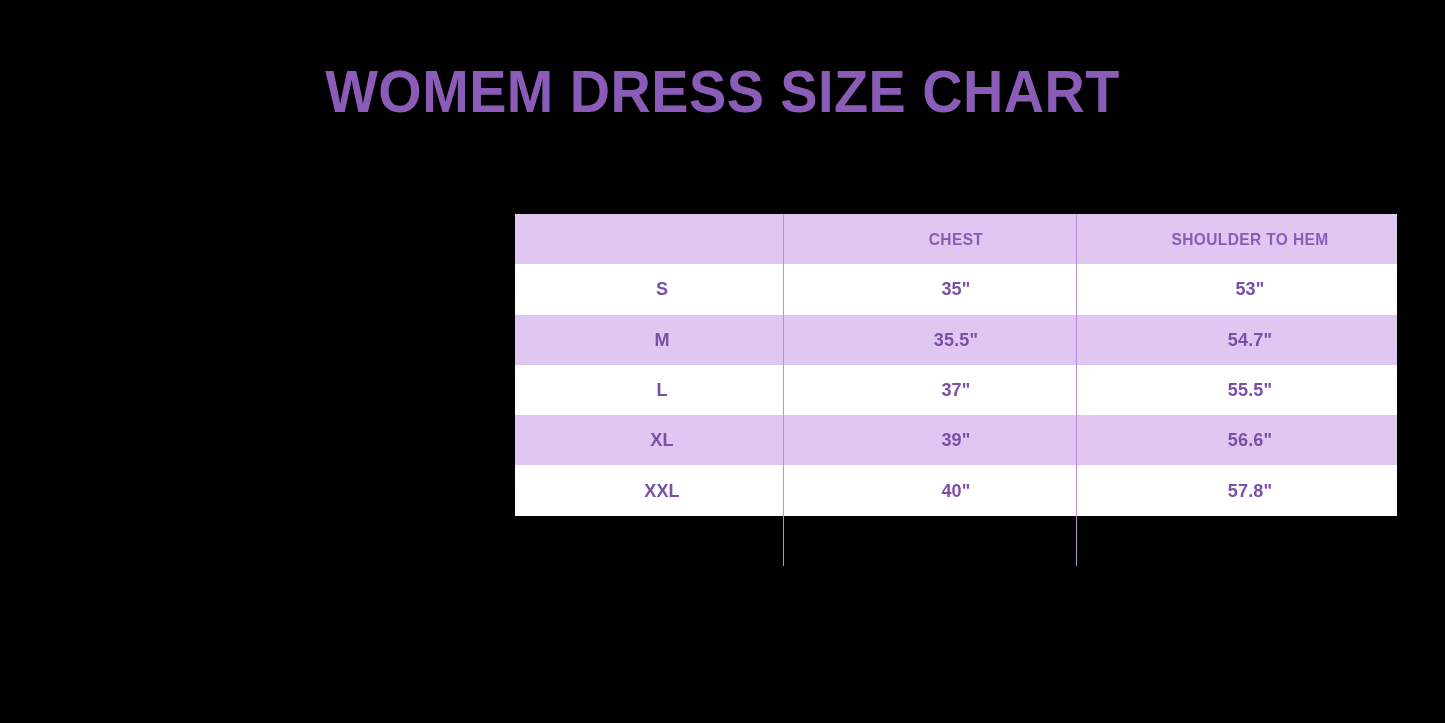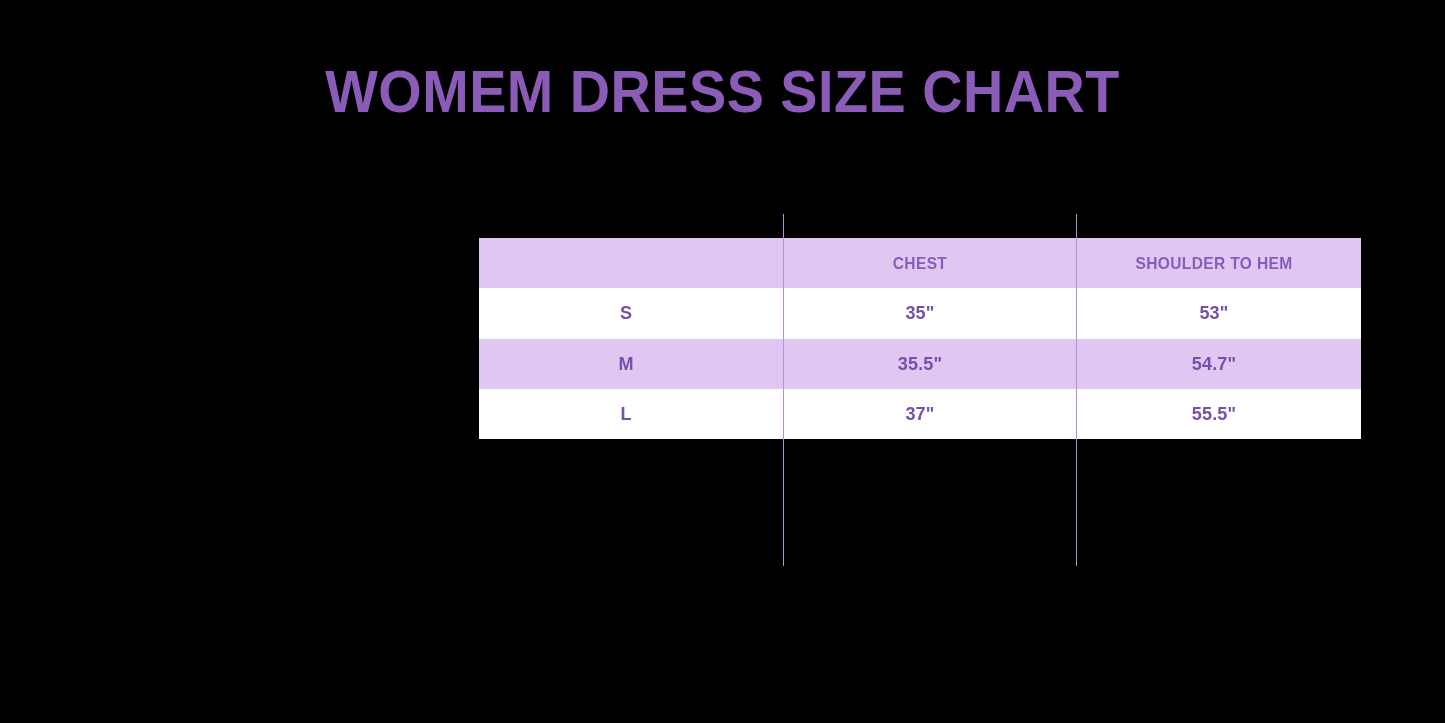--- a/index.html
+++ b/index.html
@@ -35,26 +35,25 @@
     letter-spacing: 0.5px;
     color: #8a5cb8;
     transform: scaleX(0.93);
     transform-origin: 50% 50%;
     white-space: nowrap;
   }
 
   
   .size-table {
     position: absolute;
-    left: 479px;
+    left: 515px;
     top: 214px;
     width: 882px;
     border-collapse: collapse;
     table-layout: fixed;
-    margin-top: 24px;
   }
 
   .size-table col {
     width: 294px;
   }
 
   .size-table tr {
     height: 50.3px;
   }
 
@@ -134,19 +133,29 @@
       <tr class="row-tint">
         <td>M</td>
         <td>35.5"</td>
         <td>54.7"</td>
       </tr>
       <tr class="row-light">
         <td>L</td>
         <td>37"</td>
         <td>55.5"</td>
       </tr>
+      <tr class="row-tint">
+        <td>XL</td>
+        <td>39"</td>
+        <td>56.6"</td>
+      </tr>
+      <tr class="row-light">
+        <td>XXL</td>
+        <td>40"</td>
+        <td>57.8"</td>
+      </tr>
     </tbody>
   </table>
 
   <div class="col-divider" id="divider-1"></div>
   <div class="col-divider" id="divider-2"></div>
 
 </div>
 
 </body></html>

